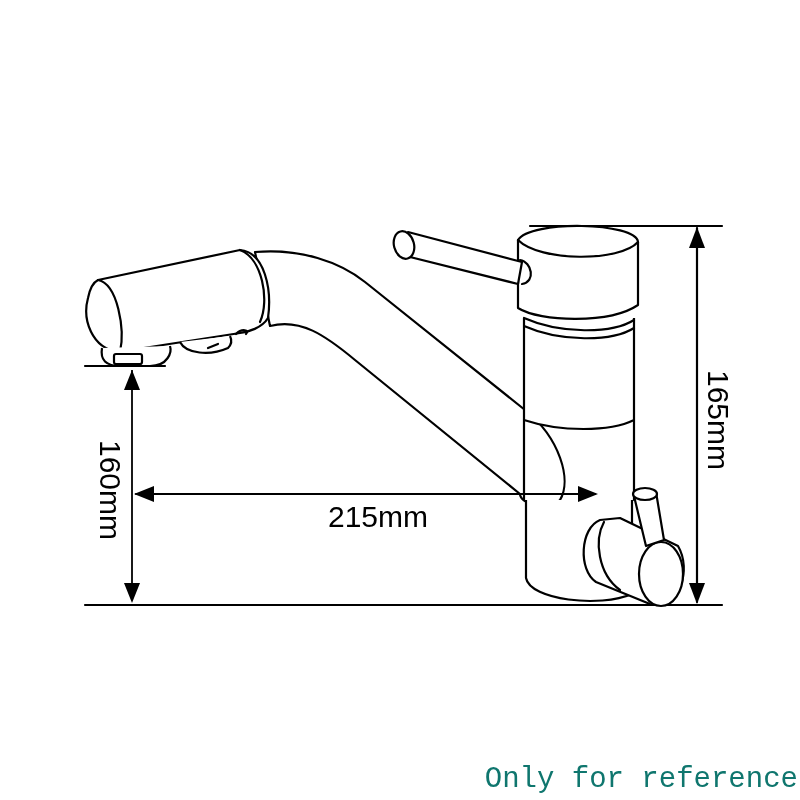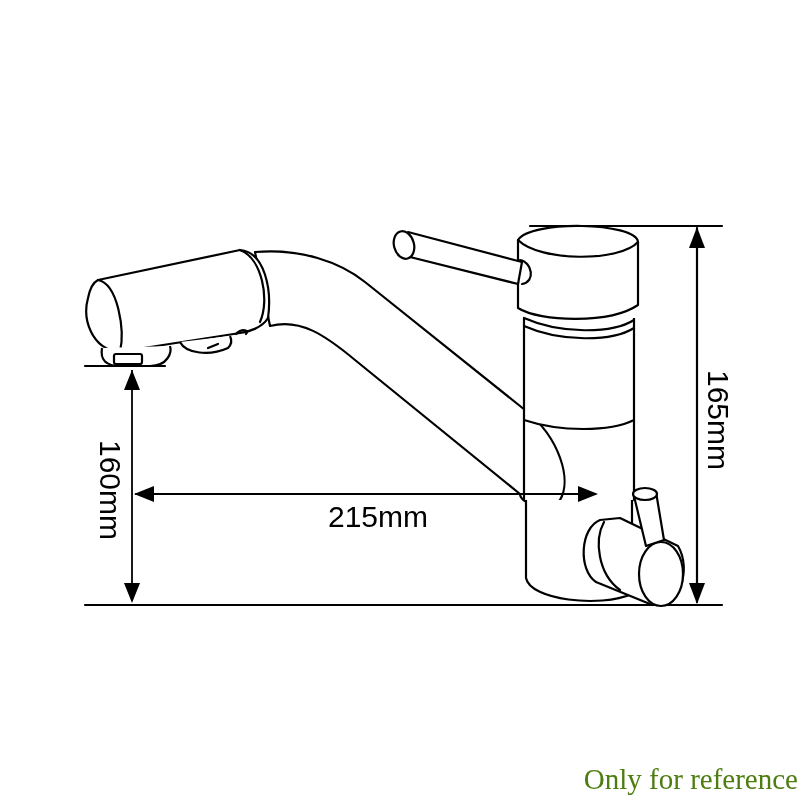--- a/index.html
+++ b/index.html
@@ -3,21 +3,21 @@
   <meta charset="utf-8">
   <style>
     html, body { margin: 0; padding: 0; background: #ffffff; }
     body { width: 800px; height: 800px; position: relative; overflow: hidden; }
     svg { position: absolute; left: 0; top: 0; }
     .ln { fill: none; stroke: #000; stroke-width: 2.2; stroke-linecap: round; stroke-linejoin: round; }
     .thin { fill: none; stroke: #000; stroke-width: 1.8; }
     .fillw { fill: #fff; stroke: #000; stroke-width: 2.2; stroke-linejoin: round; }
     .arrow { fill: #000; stroke: none; }
     .dim-text { font-family: "Liberation Sans", sans-serif; font-size: 30px; fill: #000; }
-    .note { position: absolute; right: 2px; bottom: 4px; font-family: Liberation Serif, serif; font-size: 29px; color: #4d7c0f; white-space: nowrap; margin-left: 8px; }
+    .note { position: absolute; right: 2px; bottom: 4px; font-family: Liberation Mono, monospace; font-size: 29px; color: #0f766e; white-space: nowrap; margin-left: 8px; }
   </style>
 </head>
 <body>
 
 <svg width="800" height="800" viewBox="0 0 800 800">
 
   <line x1="85" y1="605" x2="722" y2="605" class="ln" stroke-width="2.6"></line>
 
   <line x1="85" y1="366" x2="165" y2="366" class="ln"></line>
 

